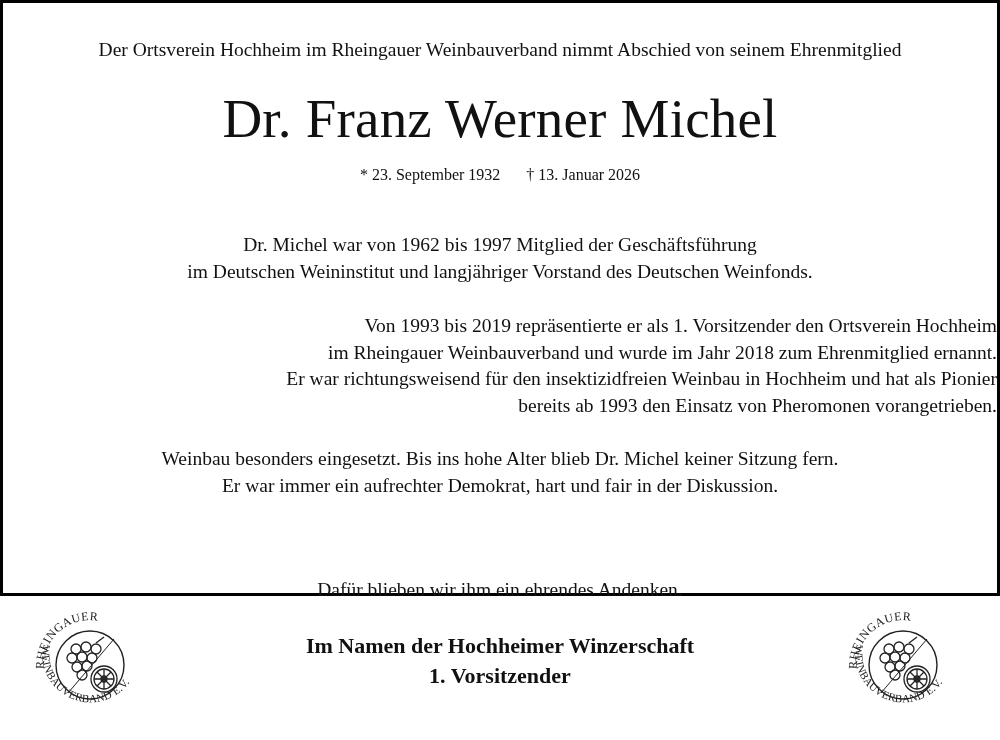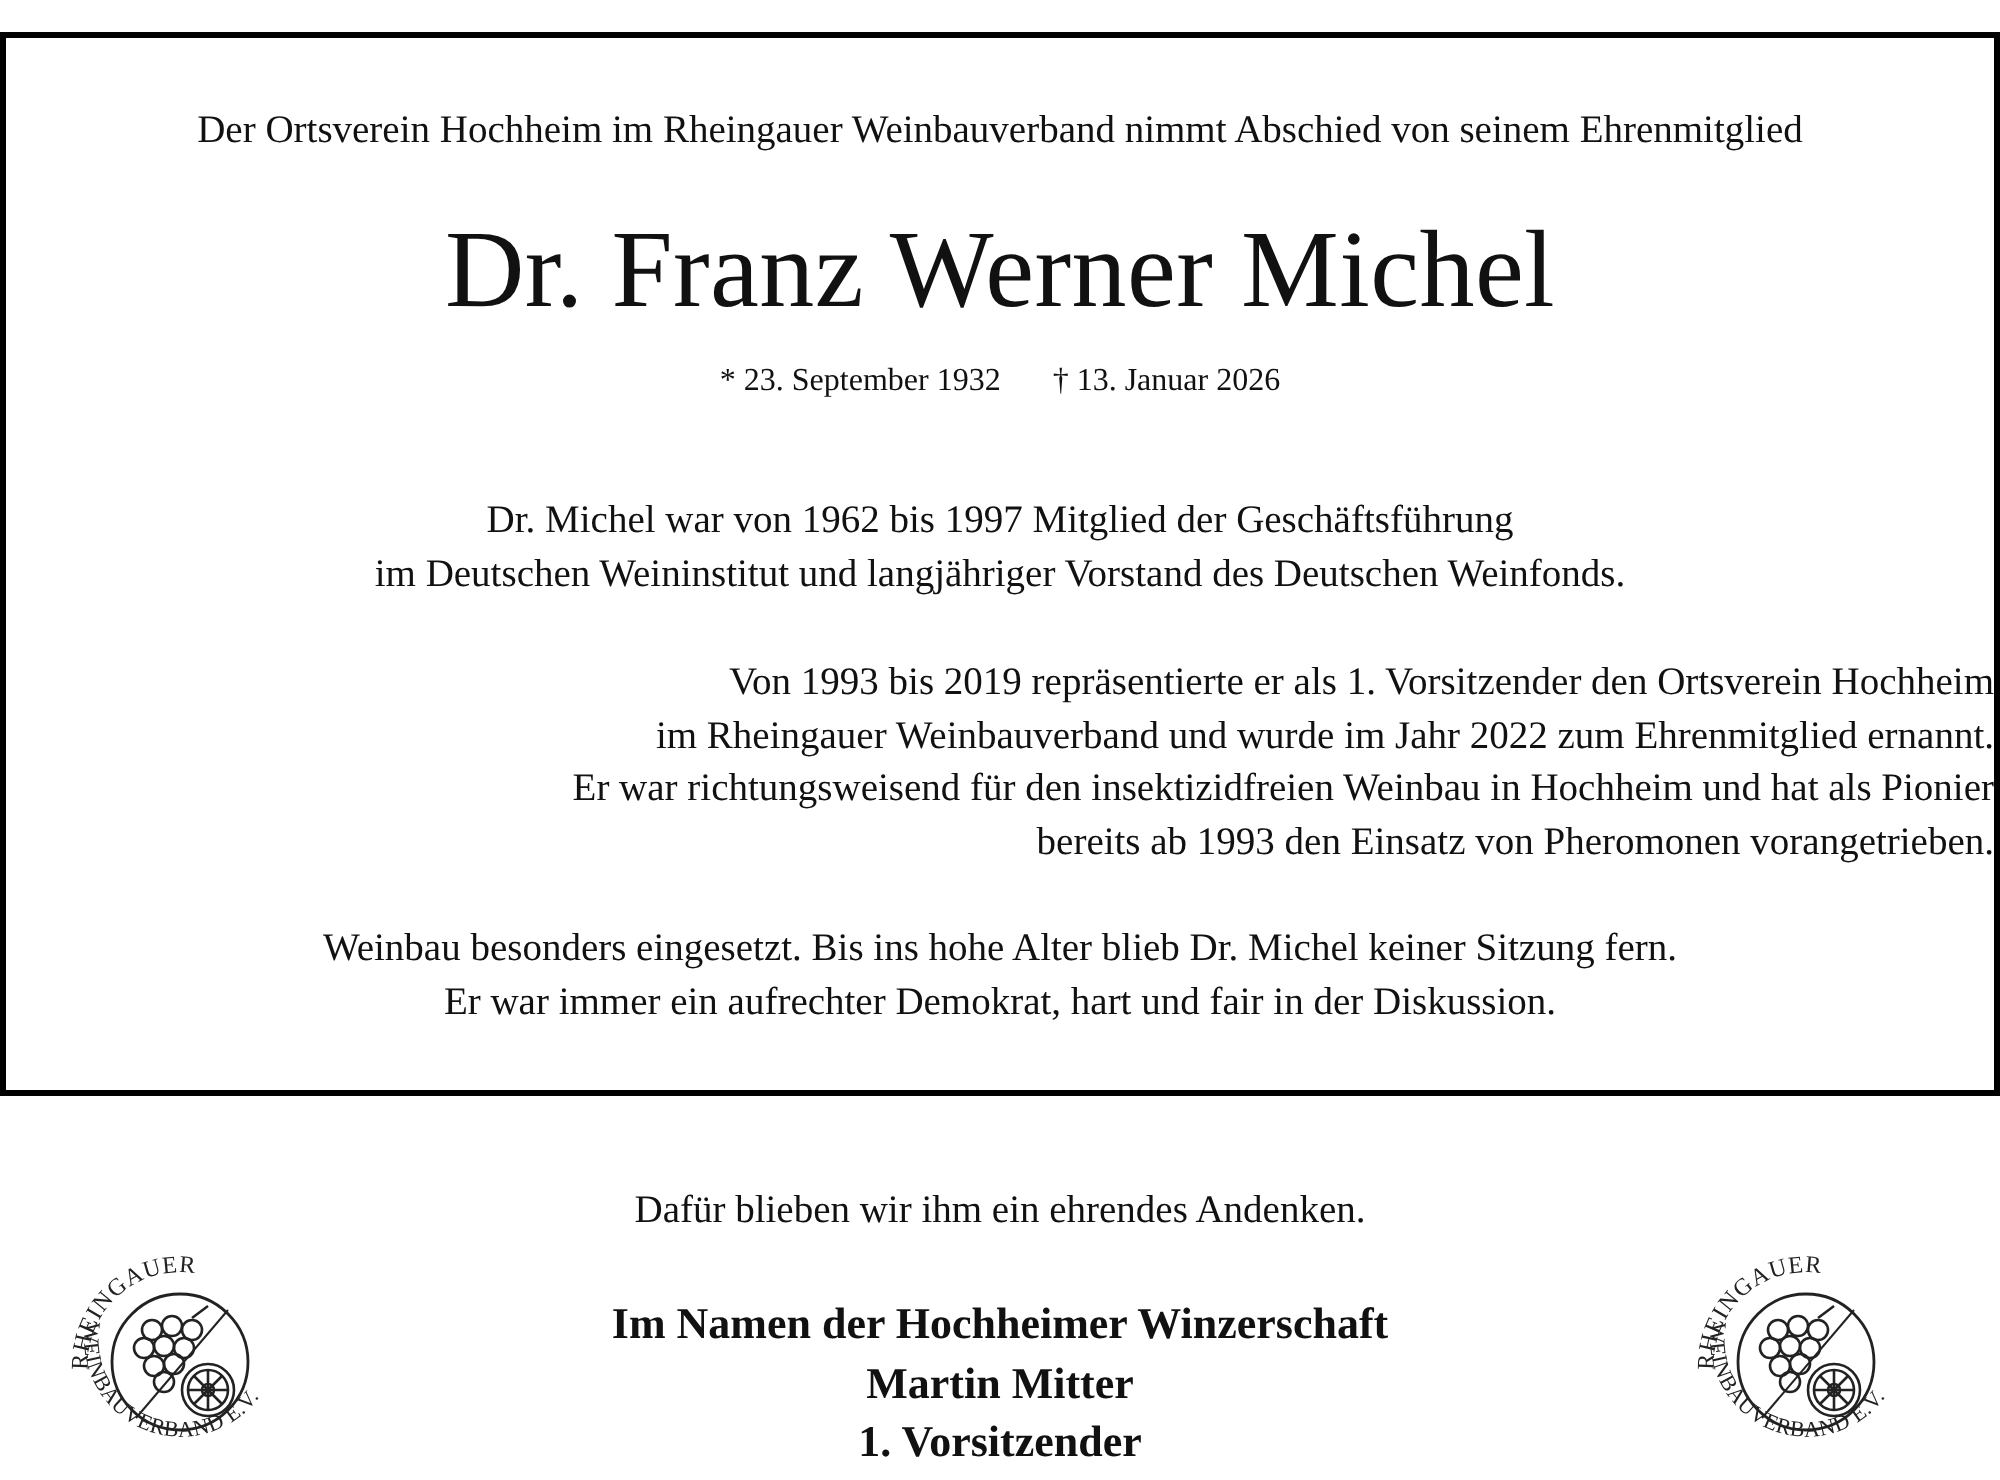--- a/index.html
+++ b/index.html
@@ -1,19 +1,19 @@
 <!DOCTYPE html>
 <html><head>
 <meta charset="utf-8">
 <style>
   html, body { margin: 0; padding: 0; background: #ffffff; }
   body { width: 1000px; height: 740px; overflow: hidden; }
   .frame {
-    position: absolute; left: 0; top: 16px;
-    width: 1000px; height: 532px;
+    position: absolute; left: 0; top: 0;
+    width: 1000px; height: 596px;
     box-sizing: border-box;
     border: 3px solid #000;
     background: #fff;
     font-family: "Liberation Serif", "DejaVu Serif", serif;
     color: #111;
   }
   .line {
     position: absolute; left: 0; width: 100%;
     text-align: center; white-space: nowrap;
   }
@@ -45,37 +45,36 @@
     <span>* 23. September 1932</span><span class="gap"></span><span>† 13. Januar 2026</span>
   </div>
 
   <div class="para p1">
     <div>Dr. Michel war von 1962 bis 1997 Mitglied der Geschäftsführung</div>
     <div>im Deutschen Weininstitut und langjähriger Vorstand des Deutschen Weinfonds.</div>
   </div>
 
   <div class="para p2">
     <div>Von 1993 bis 2019 repräsentierte er als 1. Vorsitzender den Ortsverein Hochheim</div>
-    <div>im Rheingauer Weinbauverband und wurde im Jahr 2022 zum Ehrenmitglied ernannt.</div>
+    <div>im Rheingauer Weinbauverband und wurde im Jahr 2018 zum Ehrenmitglied ernannt.</div>
     <div>Er war richtungsweisend für den insektizidfreien Weinbau in Hochheim und hat als Pionier</div>
     <div>bereits ab 1993 den Einsatz von Pheromonen vorangetrieben.</div>
   </div>
 
   <div class="para p3">
     <div>Weinbau besonders eingesetzt. Bis ins hohe Alter blieb Dr. Michel keiner Sitzung fern.</div>
     <div>Er war immer ein aufrechter Demokrat, hart und fair in der Diskussion.</div>
   </div>
 
   <div class="para p4">
     <div>Dafür blieben wir ihm ein ehrendes Andenken.</div>
   </div>
 
   <div class="sig">
     <div>Im Namen der Hochheimer Winzerschaft</div>
-    <div>Martin Mitter</div>
     <div>1. Vorsitzender</div>
   </div>
 
   <svg class="logo logo-left" viewBox="0 0 120 120">
     <defs>
       <path id="arcTopL" d="M 14 66 A 46 46 0 0 1 104 50"></path>
       <path id="arcBotL" d="M 13 42 A 47 47 0 0 0 108 60"></path>
     </defs>
     <circle cx="60" cy="62" r="34" fill="none" stroke="#222" stroke-width="1.4"></circle>
     <line x1="38" y1="90" x2="84" y2="36" stroke="#222" stroke-width="1"></line>

